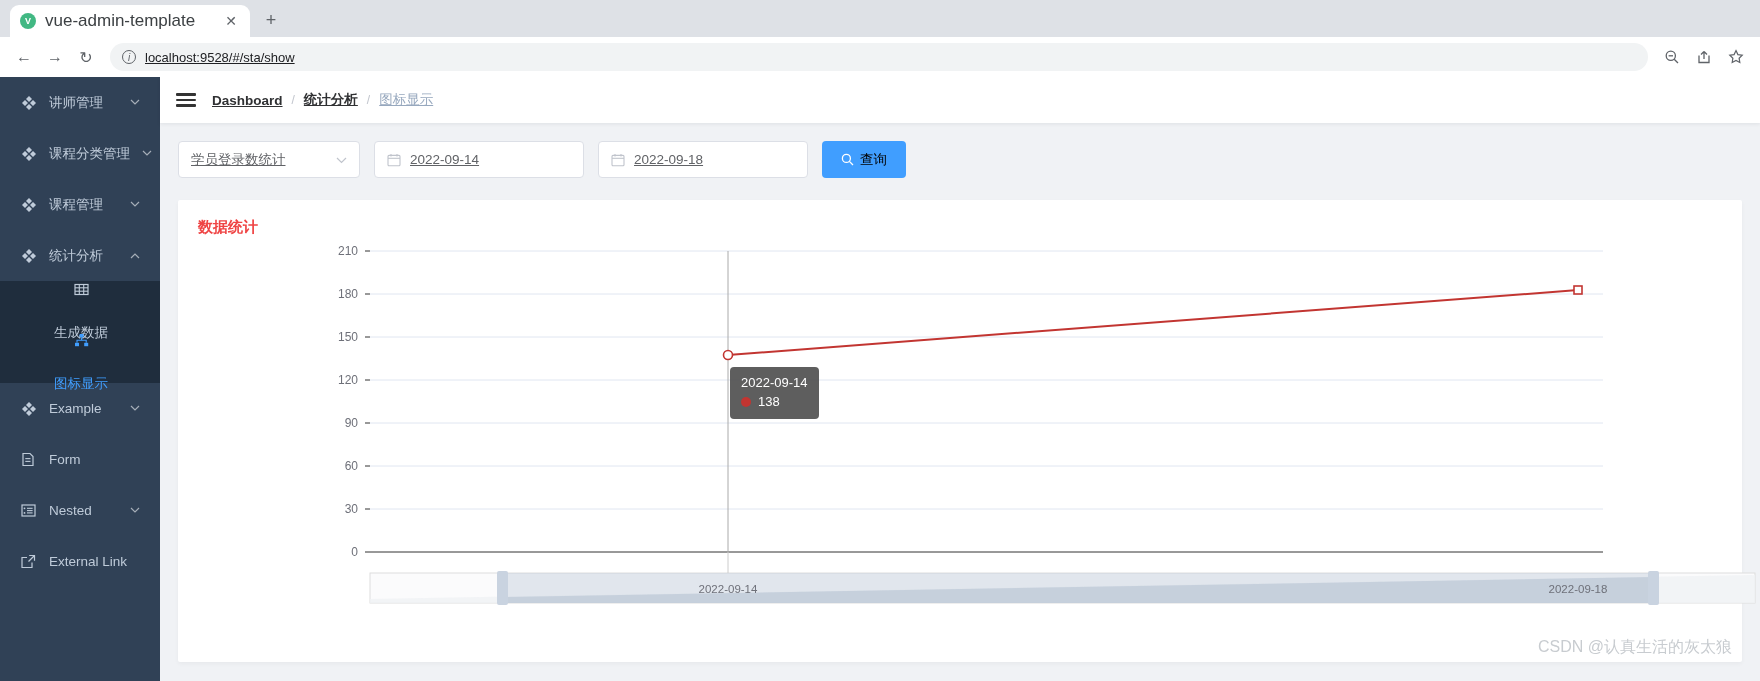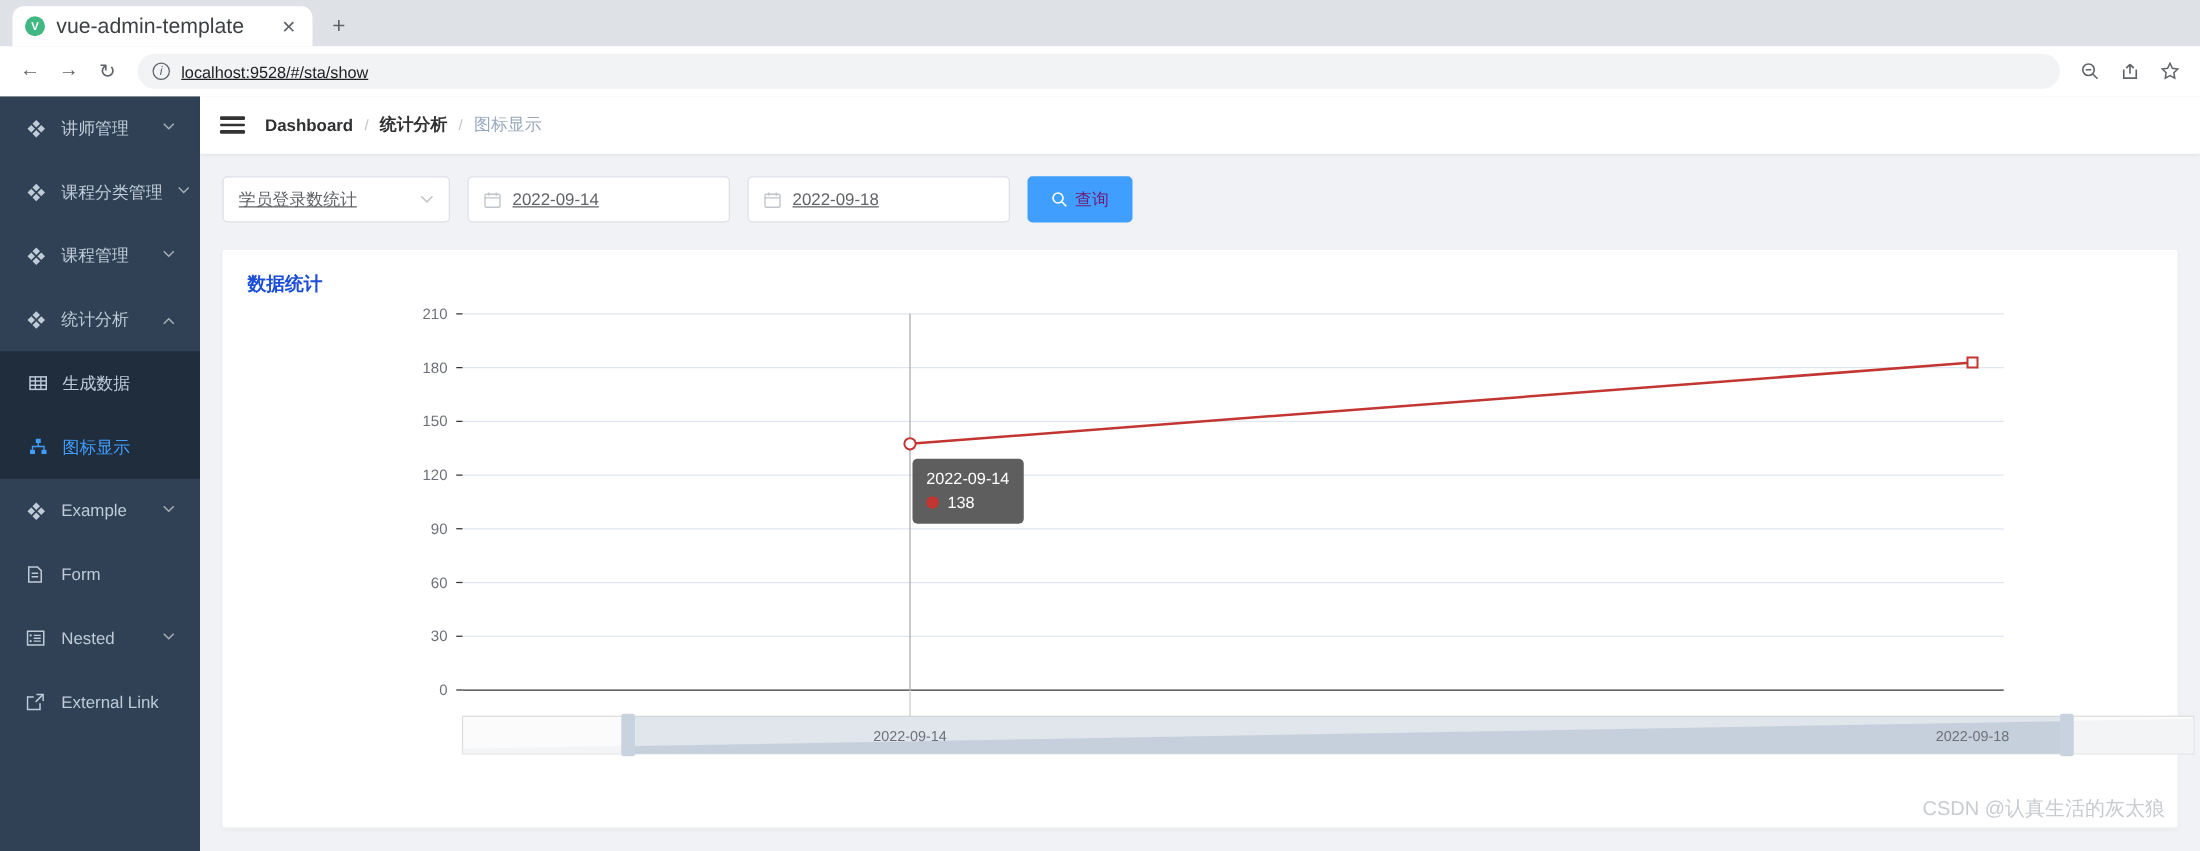--- a/index.html
+++ b/index.html
@@ -83,66 +83,66 @@
     display: flex; flex-direction: column; color: #bfcbd9;
   }
   .menu-item {
     height: 51px; display: flex; align-items: center; padding: 0 20px;
     gap: 12px; font-size: 13.5px; color: #bfcbd9; flex-shrink: 0;
   }
   .menu-item .mi-label { flex: 1; white-space: nowrap; }
   .menu-arrow { font-size: 10px; color: #a6aeb8; transition: none; }
   .menu-arrow.up { transform: rotate(180deg); }
   .submenu { background: #1f2d3d; flex-shrink: 0; }
-  .submenu .menu-item { padding-left: 22px; gap: 11px; }
+  .submenu .menu-item { padding-left: 22px; gap: 26px; flex-direction: column; }
   .menu-item.active .mi-label,
   .menu-item.active .mi-icon { color: #409eff; }
   .mi-icon {
     width: 17px; height: 17px; display: flex; align-items: center;
     justify-content: center; flex-shrink: 0; color: #bfcbd9;
   }
 
   .content { flex: 1; display: flex; flex-direction: column; background: #f0f2f5; min-width: 0; }
 
   .navbar-app {
     height: 46px; background: #fff; display: flex; align-items: center;
     padding: 0 16px; gap: 16px; box-shadow: 0 1px 4px rgba(0,21,41,.08);
     flex-shrink: 0;
   }
   .hamburger { display: flex; flex-direction: column; gap: 3px; width: 20px; }
   .hamburger span { height: 2.4px; background: #333; border-radius: 1px; }
   .breadcrumb { display: flex; align-items: center; gap: 9px; font-size: 13.5px; }
-  .bc-item { color: #303133; font-weight: bold; }
+  .bc-item { color: #303133; font-weight: bold; text-decoration: underline; }
   .bc-item.current { color: #97a8be; font-weight: normal; }
   .bc-sep { color: #c0c4cc; font-size: 12px; }
 
   .page { flex: 1; padding: 18px 18px 0 18px; overflow: hidden; }
 
   .filters { display: flex; align-items: center; gap: 14px; margin-bottom: 22px; }
   .el-select, .el-date {
     height: 37px; border: 1px solid #dcdfe6; border-radius: 4px;
     background: #fff; display: flex; align-items: center;
     padding: 0 12px; font-size: 13.5px; color: #606266; text-decoration: underline;
   }
   .el-select { width: 182px; justify-content: space-between; }
   .el-date { width: 210px; gap: 9px; }
   .sel-arrow { color: #c0c4cc; font-size: 11px; }
   .cal-icon { color: #c0c4cc; flex-shrink: 0; display: flex; }
   .btn-search {
-    height: 37px; padding: 0 19px; background: #409eff; color: #701a75;
+    height: 37px; padding: 0 19px; background: #409eff; color: #000000;
     border-radius: 4px; display: flex; align-items: center; gap: 6px;
     font-size: 13.5px; border: none;
   }
 
   .card {
     background: #fff; border-radius: 2px; padding: 18px 20px 0 20px;
     height: 462px; position: relative;
     box-shadow: 0 2px 4px 0 rgba(0,0,0,.04);
   }
-  .card-title { font-size: 15px; font-weight: bold; color: #1d4ed8; margin-bottom: 8px; }
+  .card-title { font-size: 15px; font-weight: bold; color: #ef4444; margin-bottom: 8px; }
   .chart-wrap { position: relative; width: 100%; height: 405px; }
   .chart-wrap svg { display: block; }
 
   .tooltip {
     position: absolute; background: rgba(80,80,80,.92); border-radius: 4px;
     padding: 7px 11px; color: #fff; font-size: 13px; line-height: 1.45;
     pointer-events: none; white-space: nowrap;
   }
   .tt-row { display: flex; align-items: center; gap: 7px; }
   .tt-dot { width: 10px; height: 10px; border-radius: 50%; background: #c23531; }

